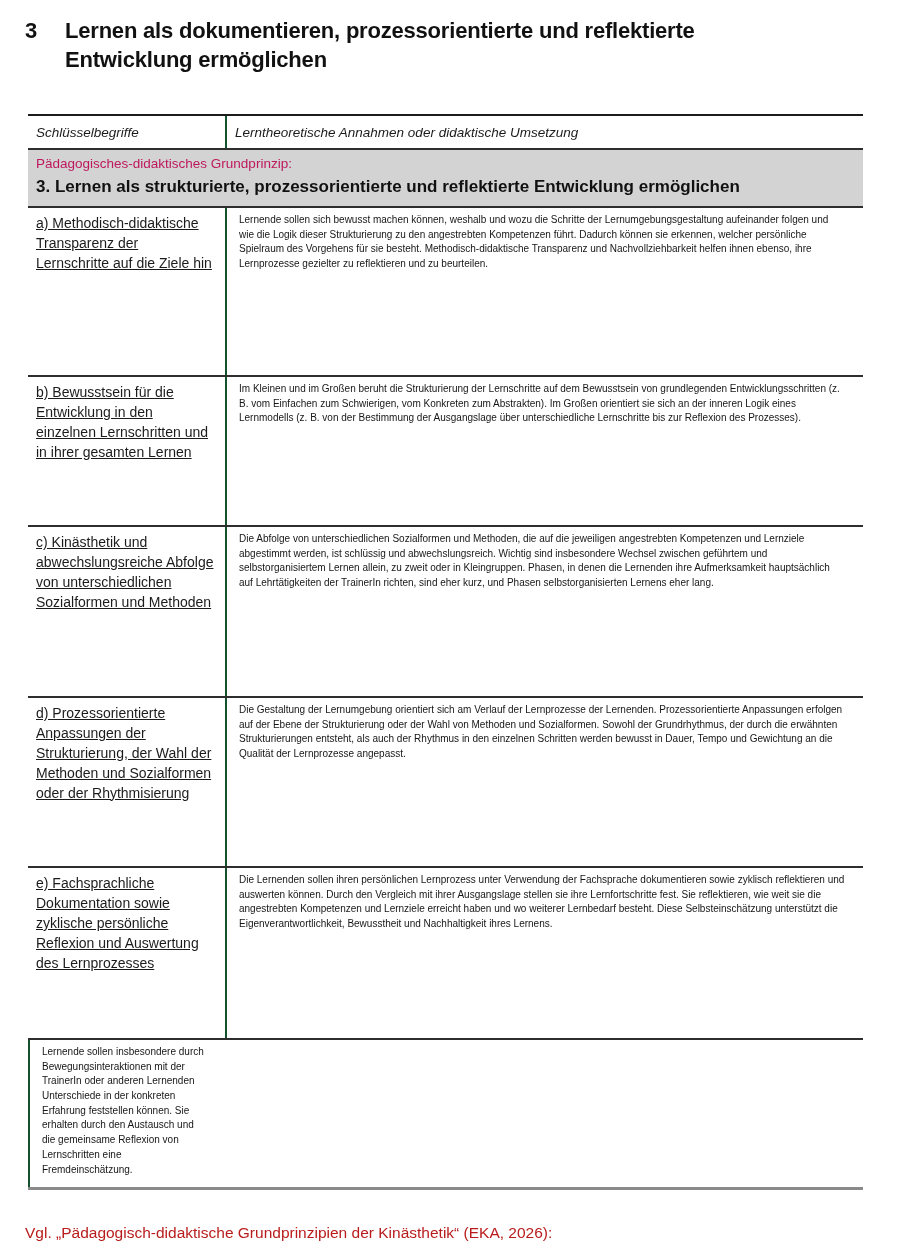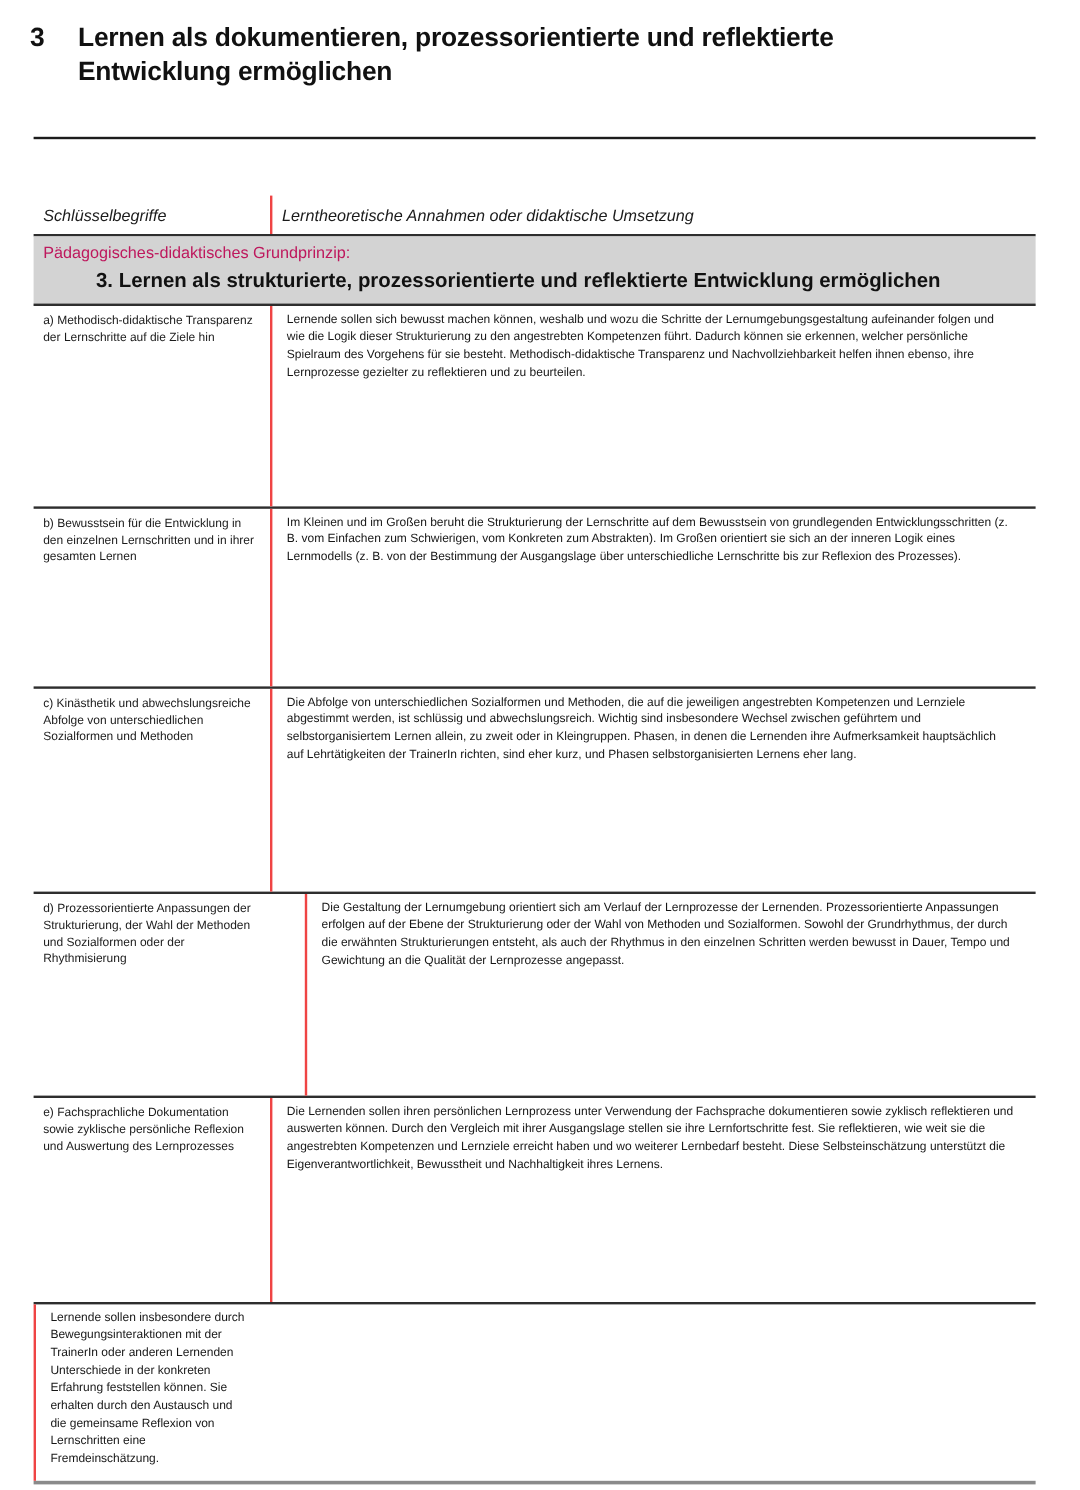--- a/index.html
+++ b/index.html
@@ -29,50 +29,51 @@
   .tbl {
     margin: 40px 37px 0 28px;
     border-top: 2.5px solid #1c1c1c;
   }
   .row {
     display: grid;
     grid-template-columns: 197px 1fr;
     border-bottom: 2px solid #2e2e2e;
   }
   .cell { display: block; }
-  .cell.right { border-left: 2px solid #ef4444; }
+  .cell.right { border-left: 2px solid #14532d; }
 
   .header-row { min-height: 34px; font-style: italic; font-size: 13.5px; color: #1b1b1b; }
-  .header-row .cell { padding: 8px 8px 6px 8px; line-height: 1.3; margin-top: 47px; }
+  .header-row .cell { padding: 8px 8px 6px 8px; line-height: 1.3; }
 
   .principle-band {
     background: #d3d3d3;
     border-bottom: 2px solid #2e2e2e;
     padding: 5px 9px 8px 8px;
     min-height: 53px;
   }
   .principle-label { font-size: 13.5px; line-height: 1.4; color: #be185d; }
-  .principle-title { font-size: 17px; font-weight: 700; line-height: 1.3; margin-top: 2px; color: #111; margin-left: 44px; }
+  .principle-title { font-size: 17px; font-weight: 700; line-height: 1.3; margin-top: 2px; color: #111; }
 
   .body-row .cell.left {
-    font-size: 10px;
+    font-size: 14px;
     line-height: 1.42;
     padding: 6px 10px 10px 8px;
     color: #1b1b1b;
+    text-decoration: underline;
   }
   .body-row .cell.right {
     font-size: 10px;
     line-height: 1.47;
     padding: 5px 18px 10px 12px;
     color: #161616;
   }
   .row-a { min-height: 169px; }
   .row-b { min-height: 150px; }
   .row-c { min-height: 171px; }
-  .row-d { min-height: 170px; gap: 29px; }
+  .row-d { min-height: 170px; }
   .row-e { min-height: 172px; }
   .row-f { min-height: 106px; border-bottom: 3px solid #8a8a8a; }
 
   
   .footnote {
     margin: 32px 60px 0 25px;
     font-size: 15.5px;
     line-height: 1.42;
     color: #b91c1c;
   }

